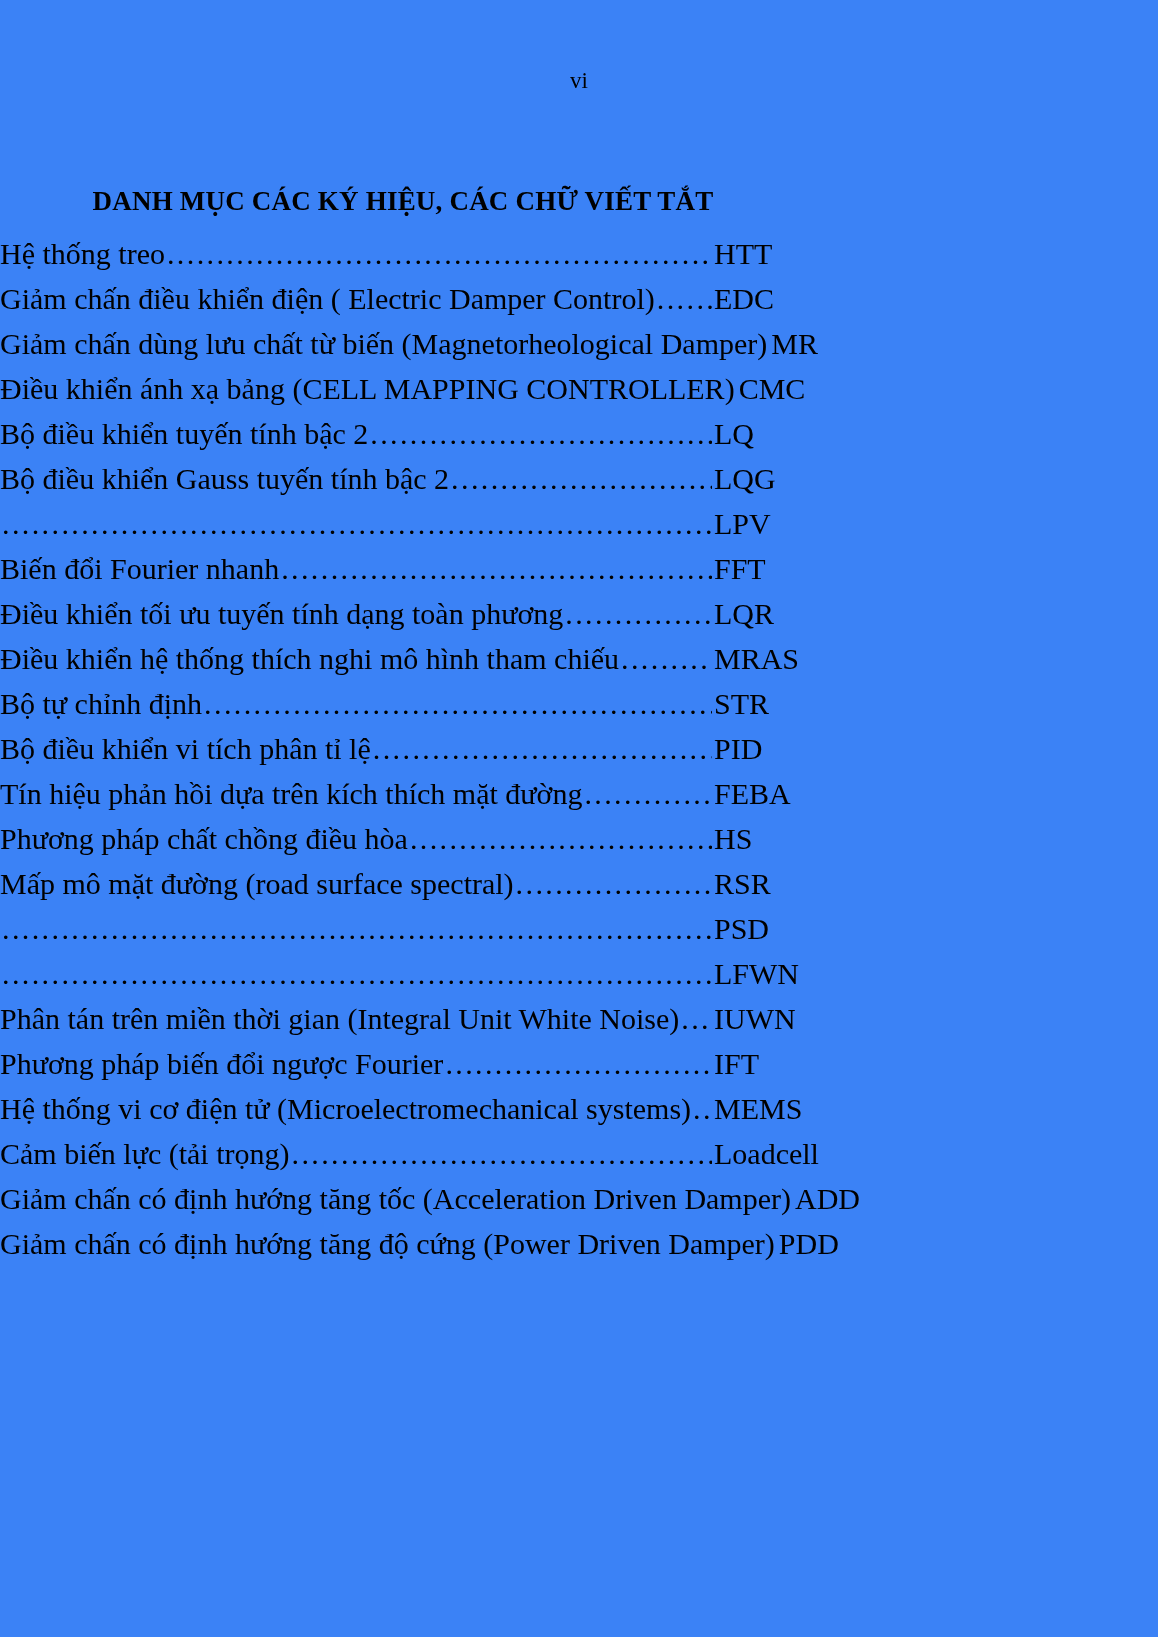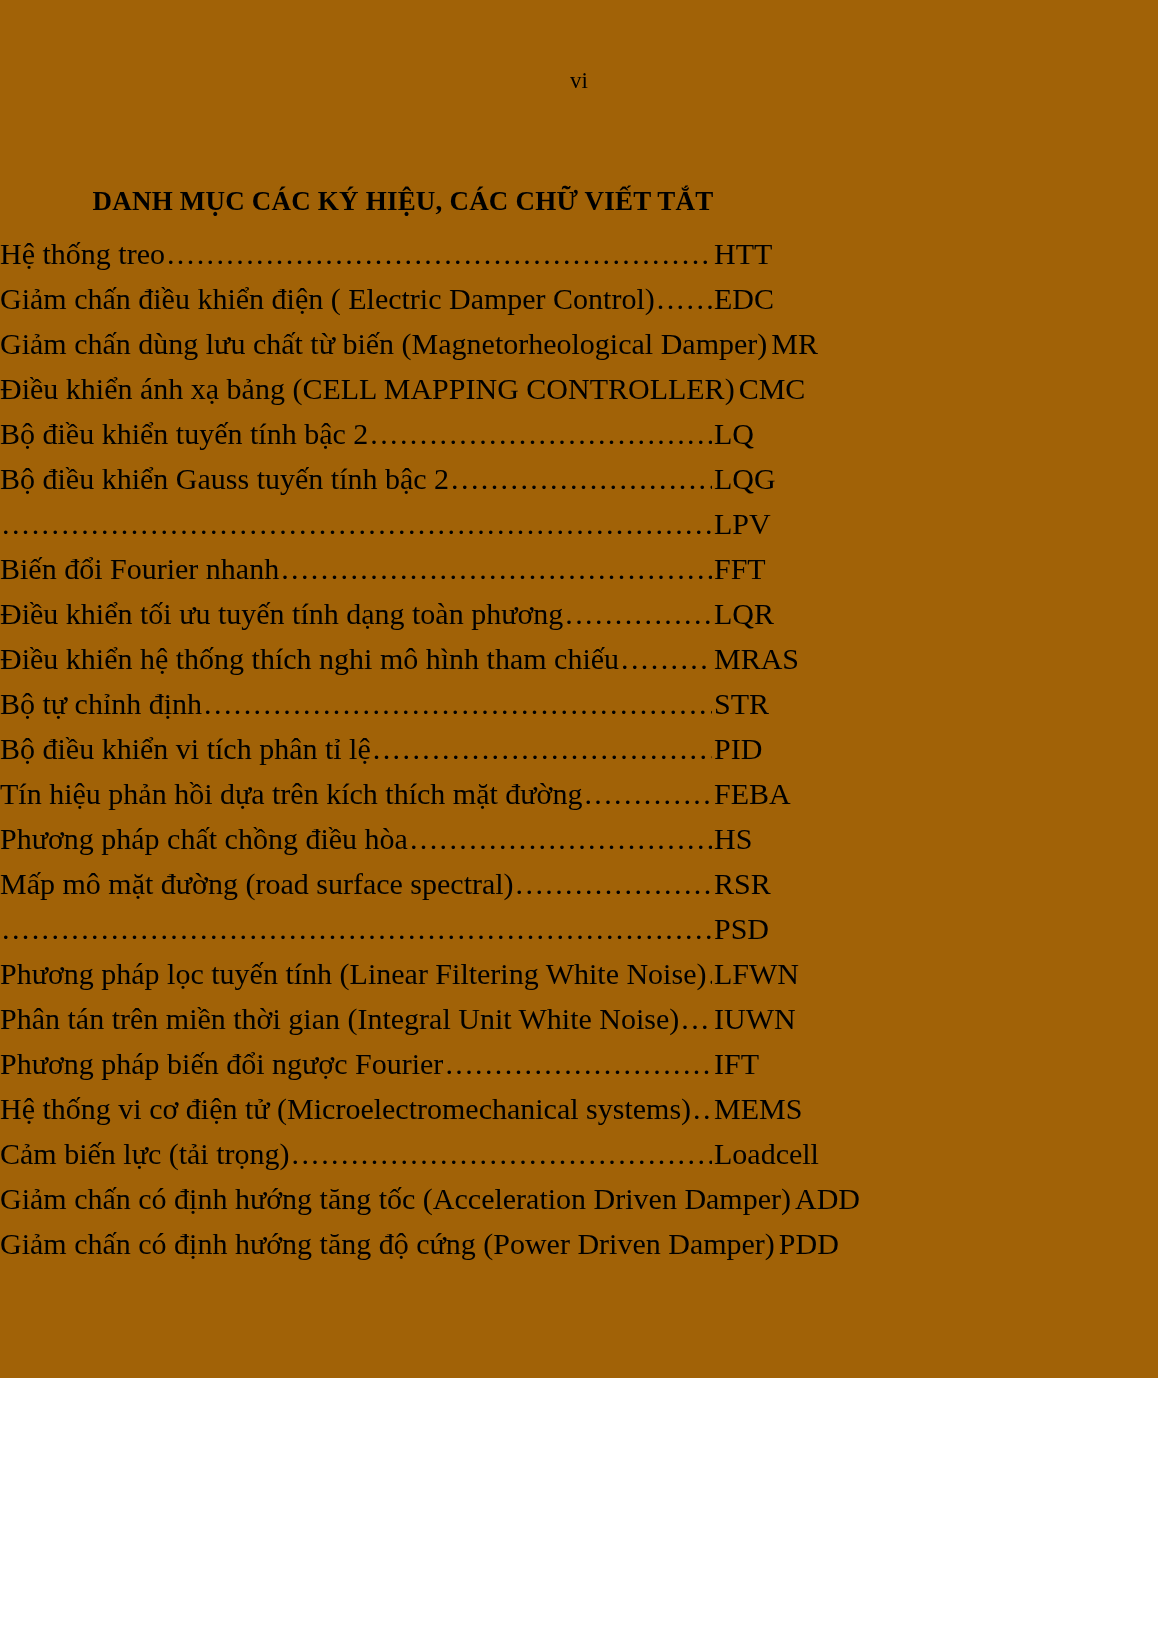--- a/index.html
+++ b/index.html
@@ -6,22 +6,22 @@
   html, body {
     width: 1158px;
     background: #ffffff;
     font-family: "Liberation Serif", "DejaVu Serif", serif;
     color: #000000;
   }
   body { height: 1637px; overflow: hidden; }
 
   .page {
     width: 1158px;
-    height: 1378px;
-    background: #a16207;
+    height: 1637px;
+    background: #3b82f6;
     position: relative;
   }
 
   .page-number {
     padding-top: 66px;
     text-align: center;
     font-size: 23px;
     line-height: 30px;
   }
 
@@ -171,21 +171,20 @@
     <span class="dots">........................................................................................................................................................</span>
     <span class="abbr">RSR</span>
   </div>
 
   <div class="toc-row">
     <span class="dots">........................................................................................................................................................</span>
     <span class="abbr">PSD</span>
   </div>
 
   <div class="toc-row">
-    <span class="term">Phương pháp lọc tuyến tính (Linear Filtering White Noise) </span>
     <span class="dots">........................................................................................................................................................</span>
     <span class="abbr">LFWN</span>
   </div>
 
   <div class="toc-row">
     <span class="term">Phân tán trên miền thời gian (Integral Unit White Noise)</span>
     <span class="dots">........................................................................................................................................................</span>
     <span class="abbr">IUWN</span>
   </div>
 

